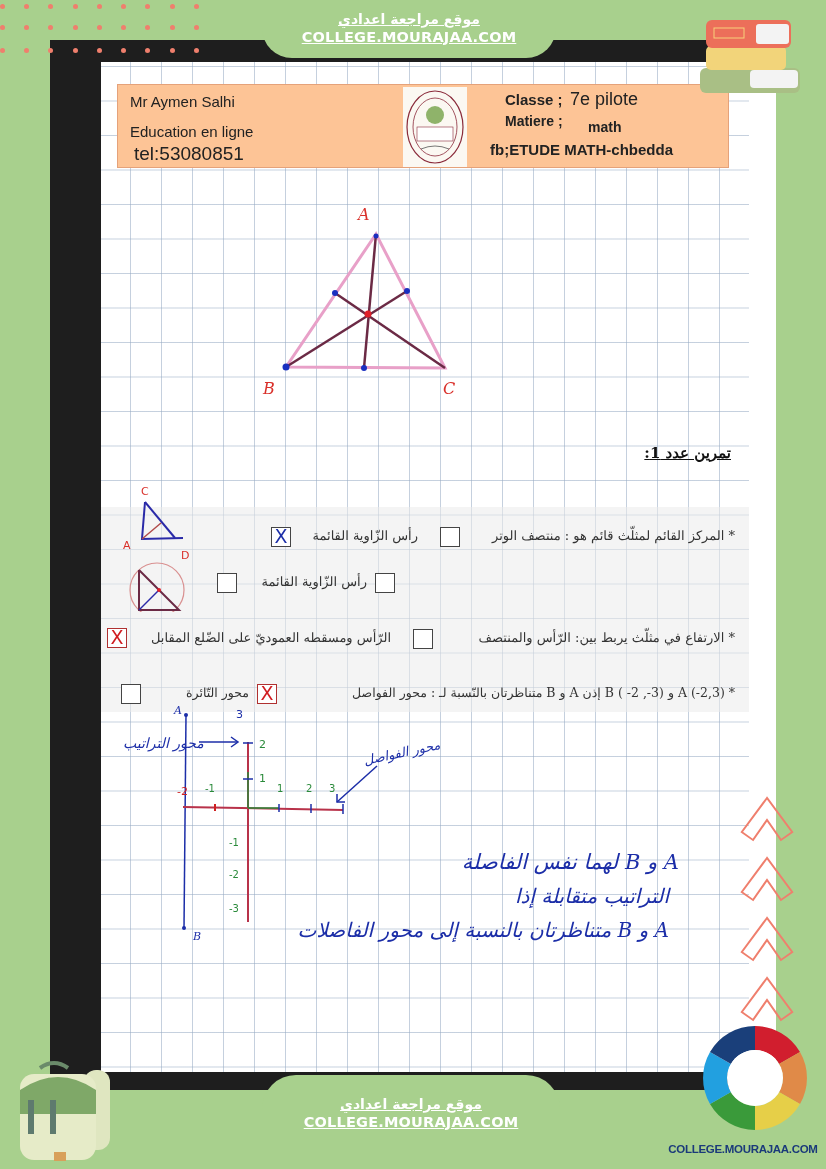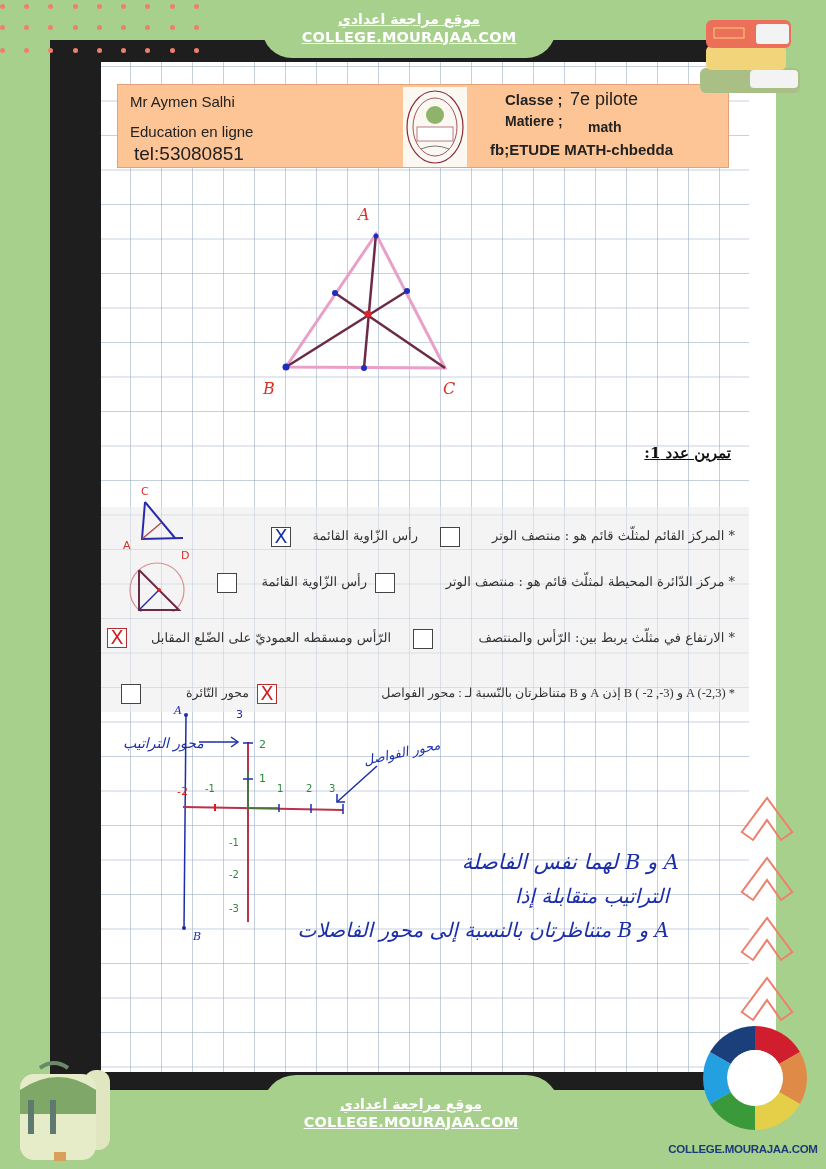--- a/index.html
+++ b/index.html
@@ -109,31 +109,30 @@
 
   <div class="ar-text" style="right:18px;top:382px;font-size:15px;font-weight:bold;text-decoration:underline;color:#111;">تمرين عدد 1:</div>
 
   <div class="gray-band" style="top:445px;height:205px;"></div>
 
   <div class="ar-text" style="right:14px;top:466px;font-size:13px;"><span>* المركز القائم لمثلّث قائم هو  : منتصف الوتر</span></div>
   <div class="cb" style="left:339px;top:465px"></div>
   <div class="ar-text" style="right:331px;top:466px;font-size:13px;">رأس الزّاوية القائمة</div>
   <div class="cb" style="left:170px;top:465px;color:#1c2ea8;font-size:19px;">X</div>
 
-  <div class="ar-text" style="right:14px;top:512px;font-size:13px;">* مركز الدّائرة المحيطة لمثلّث قائم هو  : منتصف الوتر</div>
   <div class="cb" style="left:274px;top:511px"></div>
   <div class="ar-text" style="right:382px;top:512px;font-size:13px;">رأس الزّاوية القائمة</div>
   <div class="cb" style="left:116px;top:511px"></div>
 
   <div class="ar-text" style="right:14px;top:568px;font-size:13px;">* الارتفاع في مثلّث يربط بين:  الرّأس والمنتصف</div>
   <div class="cb" style="left:312px;top:567px"></div>
   <div class="ar-text" style="right:358px;top:568px;font-size:13px;">الرّأس ومسقطه العموديّ على الضّلع المقابل</div>
   <div class="cb" style="left:6px;top:566px;color:#d01c20;font-size:19px;border-color:#b03030;">X</div>
 
-  <div class="ar-text" style="right:14px;top:623px;font-size:12.5px;font-family:Liberation Serif, serif;">* A (-2,3) و B ( -2 ,-3) إذن A و B متناظرتان بالنّسبة لـ : محور الفواصل</div>
+  <div class="ar-text" style="right:14px;top:623px;font-size:12.5px;">* A (-2,3) و B ( -2 ,-3) إذن A و B متناظرتان بالنّسبة لـ : محور الفواصل</div>
   <div class="cb" style="left:156px;top:622px;color:#d01c20;font-size:19px;border-color:#b03030;">X</div>
   <div class="ar-text" style="right:500px;top:623px;font-size:12.5px;">محور التّائرة</div>
   <div class="cb" style="left:20px;top:622px"></div>
 
   <svg class="abs" style="left:16px;top:420px" width="80" height="130" viewBox="0 0 80 130">
     <text x="24" y="13" fill="#d9302a" font-size="11" font-family="DejaVu Sans, sans-serif">C</text>
     <polyline points="28,20 25,57 66,56" fill="none" stroke="#2a2aa8" stroke-width="2"></polyline>
     <line x1="28" y1="20" x2="58" y2="56" stroke="#2a2aa8" stroke-width="2"></line>
     <line x1="25" y1="57" x2="44" y2="41" stroke="#b04a4a" stroke-width="1.5"></line>
     <text x="6" y="67" fill="#d9302a" font-size="11" font-family="DejaVu Sans, sans-serif">A</text>

